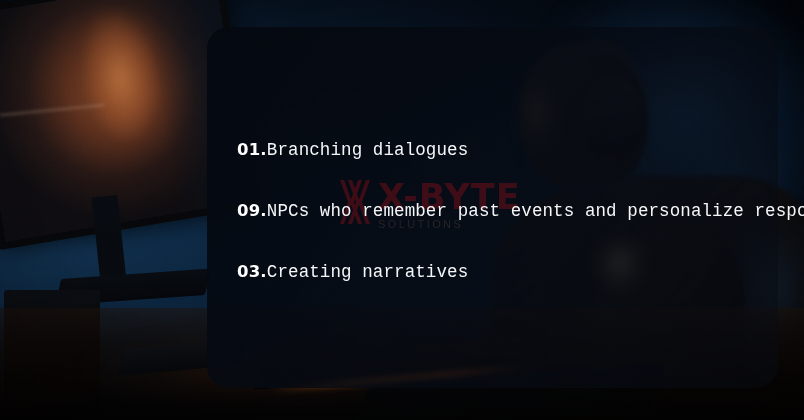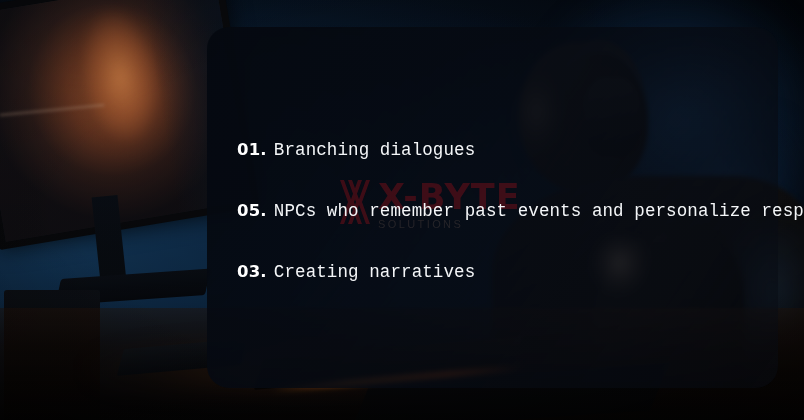--- a/index.html
+++ b/index.html
@@ -298,21 +298,20 @@
     display: flex;
     flex-direction: column;
     justify-content: center;
     gap: 41px;
     padding-top: 6px;
     box-sizing: border-box;
   }
   .feature-item {
     display: flex;
     align-items: baseline;
-    gap: 7px;
     white-space: nowrap;
   }
   .feature-index {
     font-family: "DejaVu Sans", sans-serif;
     font-weight: 700;
     font-size: 16.5px;
     color: #ffffff;
     letter-spacing: 0.2px;
   }
   .feature-label {
@@ -387,21 +386,21 @@
   </div>
 
   <div class="feature-list">
 
     <div class="feature-item">
       <span class="feature-index">01.</span>
       <span class="feature-label">Branching dialogues</span>
     </div>
 
     <div class="feature-item">
-      <span class="feature-index">05.</span>
+      <span class="feature-index">09.</span>
       <span class="feature-label">NPCs who remember past events and personalize responses</span>
     </div>
 
     <div class="feature-item">
       <span class="feature-index">03.</span>
       <span class="feature-label">Creating narratives</span>
     </div>
 
 
   </div>

